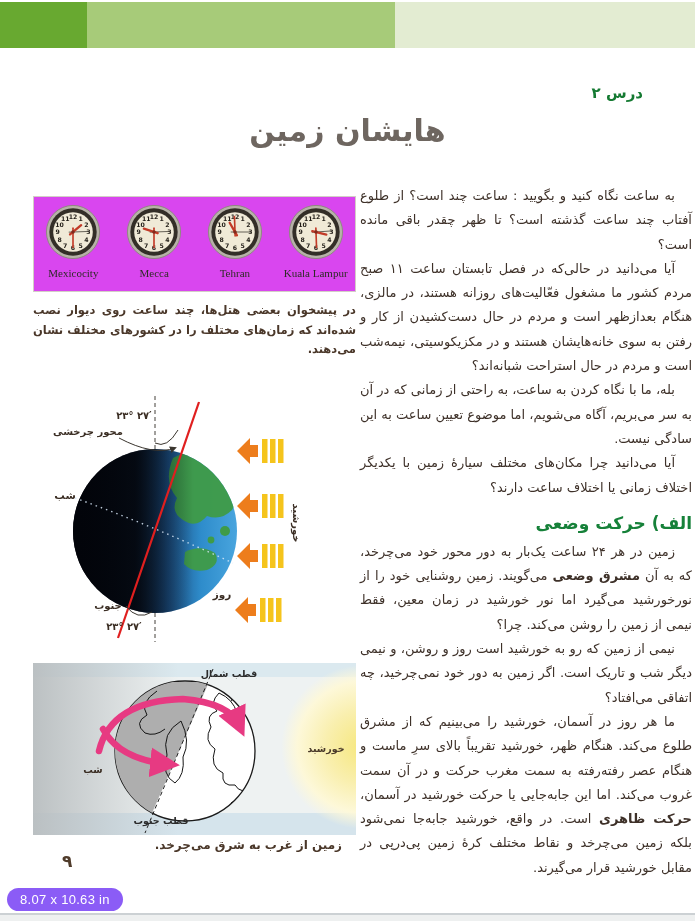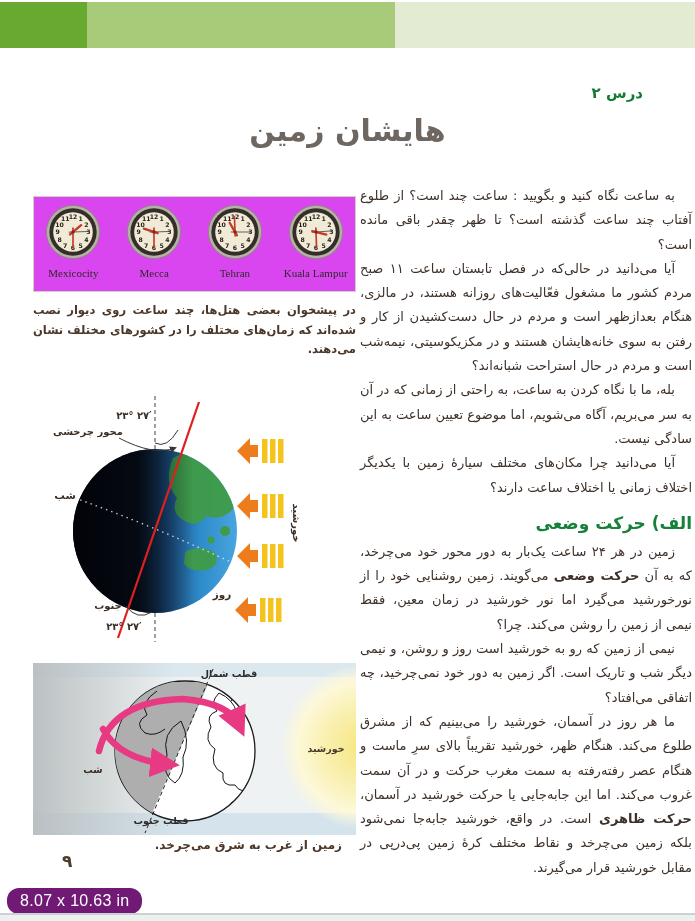--- a/index.html
+++ b/index.html
@@ -35,22 +35,22 @@
 
   
   .diagram-tilt{position:absolute;left:35px;top:388px;width:315px;height:262px;}
   .diagram-rotation{position:absolute;left:33px;top:663px;width:323px;height:224px;}
   .rotation-caption{position:absolute;left:19px;top:838px;width:323px;direction:rtl;
     text-align:right;font-weight:bold;font-size:12px;color:#4a3729;}
 
   .page-number{position:absolute;left:62px;top:851px;font-size:17px;font-weight:bold;
     color:#503c2b;}
 
-  .size-badge{position:absolute;left:7px;top:888px;background:#701a75;color:#ffffff;
-    font-family:"Liberation Sans",sans-serif;font-size:16px;padding:4px 13px;
+  .size-badge{position:absolute;left:7px;top:888px;background:#8b5cf6;color:#ffffff;
+    font-family:"Liberation Sans",sans-serif;font-size:13px;padding:4px 13px;
     border-radius:12px;letter-spacing:0.3px;}
 
   .bottom-line{position:absolute;left:0;top:913px;width:695px;height:2px;background:#ccd1d4;}
   .bottom-strip{position:absolute;left:0;top:915px;width:695px;height:6px;background:#eef0f0;}
 
   svg text{font-family:"DejaVu Sans",sans-serif;}
 </style>
 </head>
 <body>
 
@@ -162,21 +162,21 @@
     </div>
   </div>
   <div class="clocks-caption">در پیشخوان بعضی هتل‌ها، چند ساعت روی دیوار نصب شده‌اند که زمان‌های مختلف را در کشورهای مختلف نشان می‌دهند.</div>
 
   <div class="col">
     <p><span>به ساعت نگاه کنید و بگویید : ساعت چند است؟ از طلوع آفتاب چند ساعت گذشته است؟ تا ظهر چقدر باقی مانده است؟</span></p>
     <p><span>آیا می‌دانید در حالی‌که در فصل تابستان ساعت ۱۱ صبح مردم کشور ما مشغول فعّالیت‌های روزانه هستند، در مالزی، هنگام بعدازظهر است و مردم در حال دست‌کشیدن از کار و رفتن به سوی خانه‌هایشان هستند و در مکزیکوسیتی، نیمه‌شب است و مردم در حال استراحت شبانه‌اند؟</span></p>
     <p><span>بله، ما با نگاه کردن به ساعت، به راحتی از زمانی که در آن به سر می‌بریم، آگاه می‌شویم، اما موضوع تعیین ساعت به این سادگی نیست.</span></p>
     <p><span>آیا می‌دانید چرا مکان‌های مختلف سیارهٔ زمین با یکدیگر اختلاف زمانی یا اختلاف ساعت دارند؟</span></p>
     <div class="sec-heading">الف) حرکت وضعی</div>
-    <p><span>زمین در هر ۲۴ ساعت یک‌بار به دور محور خود می‌چرخد، که به آن </span><b>حرکت وضعی</b><span> می‌گویند. زمین روشنایی خود را از نورخورشید می‌گیرد اما نور خورشید در زمان معین، فقط نیمی از زمین را روشن می‌کند. چرا؟</span></p>
+    <p><span>زمین در هر ۲۴ ساعت یک‌بار به دور محور خود می‌چرخد، که به آن </span><b>مشرق وضعی</b><span> می‌گویند. زمین روشنایی خود را از نورخورشید می‌گیرد اما نور خورشید در زمان معین، فقط نیمی از زمین را روشن می‌کند. چرا؟</span></p>
     <p><span>نیمی از زمین که رو به خورشید است روز و روشن، و نیمی دیگر شب و تاریک است. اگر زمین به دور خود نمی‌چرخید، چه اتفاقی می‌افتاد؟</span></p>
     <p><span>ما هر روز در آسمان، خورشید را می‌بینیم که از مشرق طلوع می‌کند. هنگام ظهر، خورشید تقریباً بالای سرِ ماست و هنگام عصر رفته‌رفته به سمت مغرب حرکت و در آن سمت غروب می‌کند. اما این جابه‌جایی یا حرکت خورشید در آسمان، </span><b>حرکت ظاهری</b><span> است. در واقع، خورشید جابه‌جا نمی‌شود بلکه زمین می‌چرخد و نقاط مختلف کرهٔ زمین پی‌درپی در مقابل خورشید قرار می‌گیرند.</span></p>
   </div>
 
   <div class="diagram-tilt">
     <svg width="315" height="262" viewBox="0 0 315 262">
       <defs>
         <linearGradient id="globeGrad" x1="0" y1="0" x2="1" y2="0">
           <stop offset="0" stop-color="#04060c"></stop>
           <stop offset="0.38" stop-color="#0a1422"></stop>

